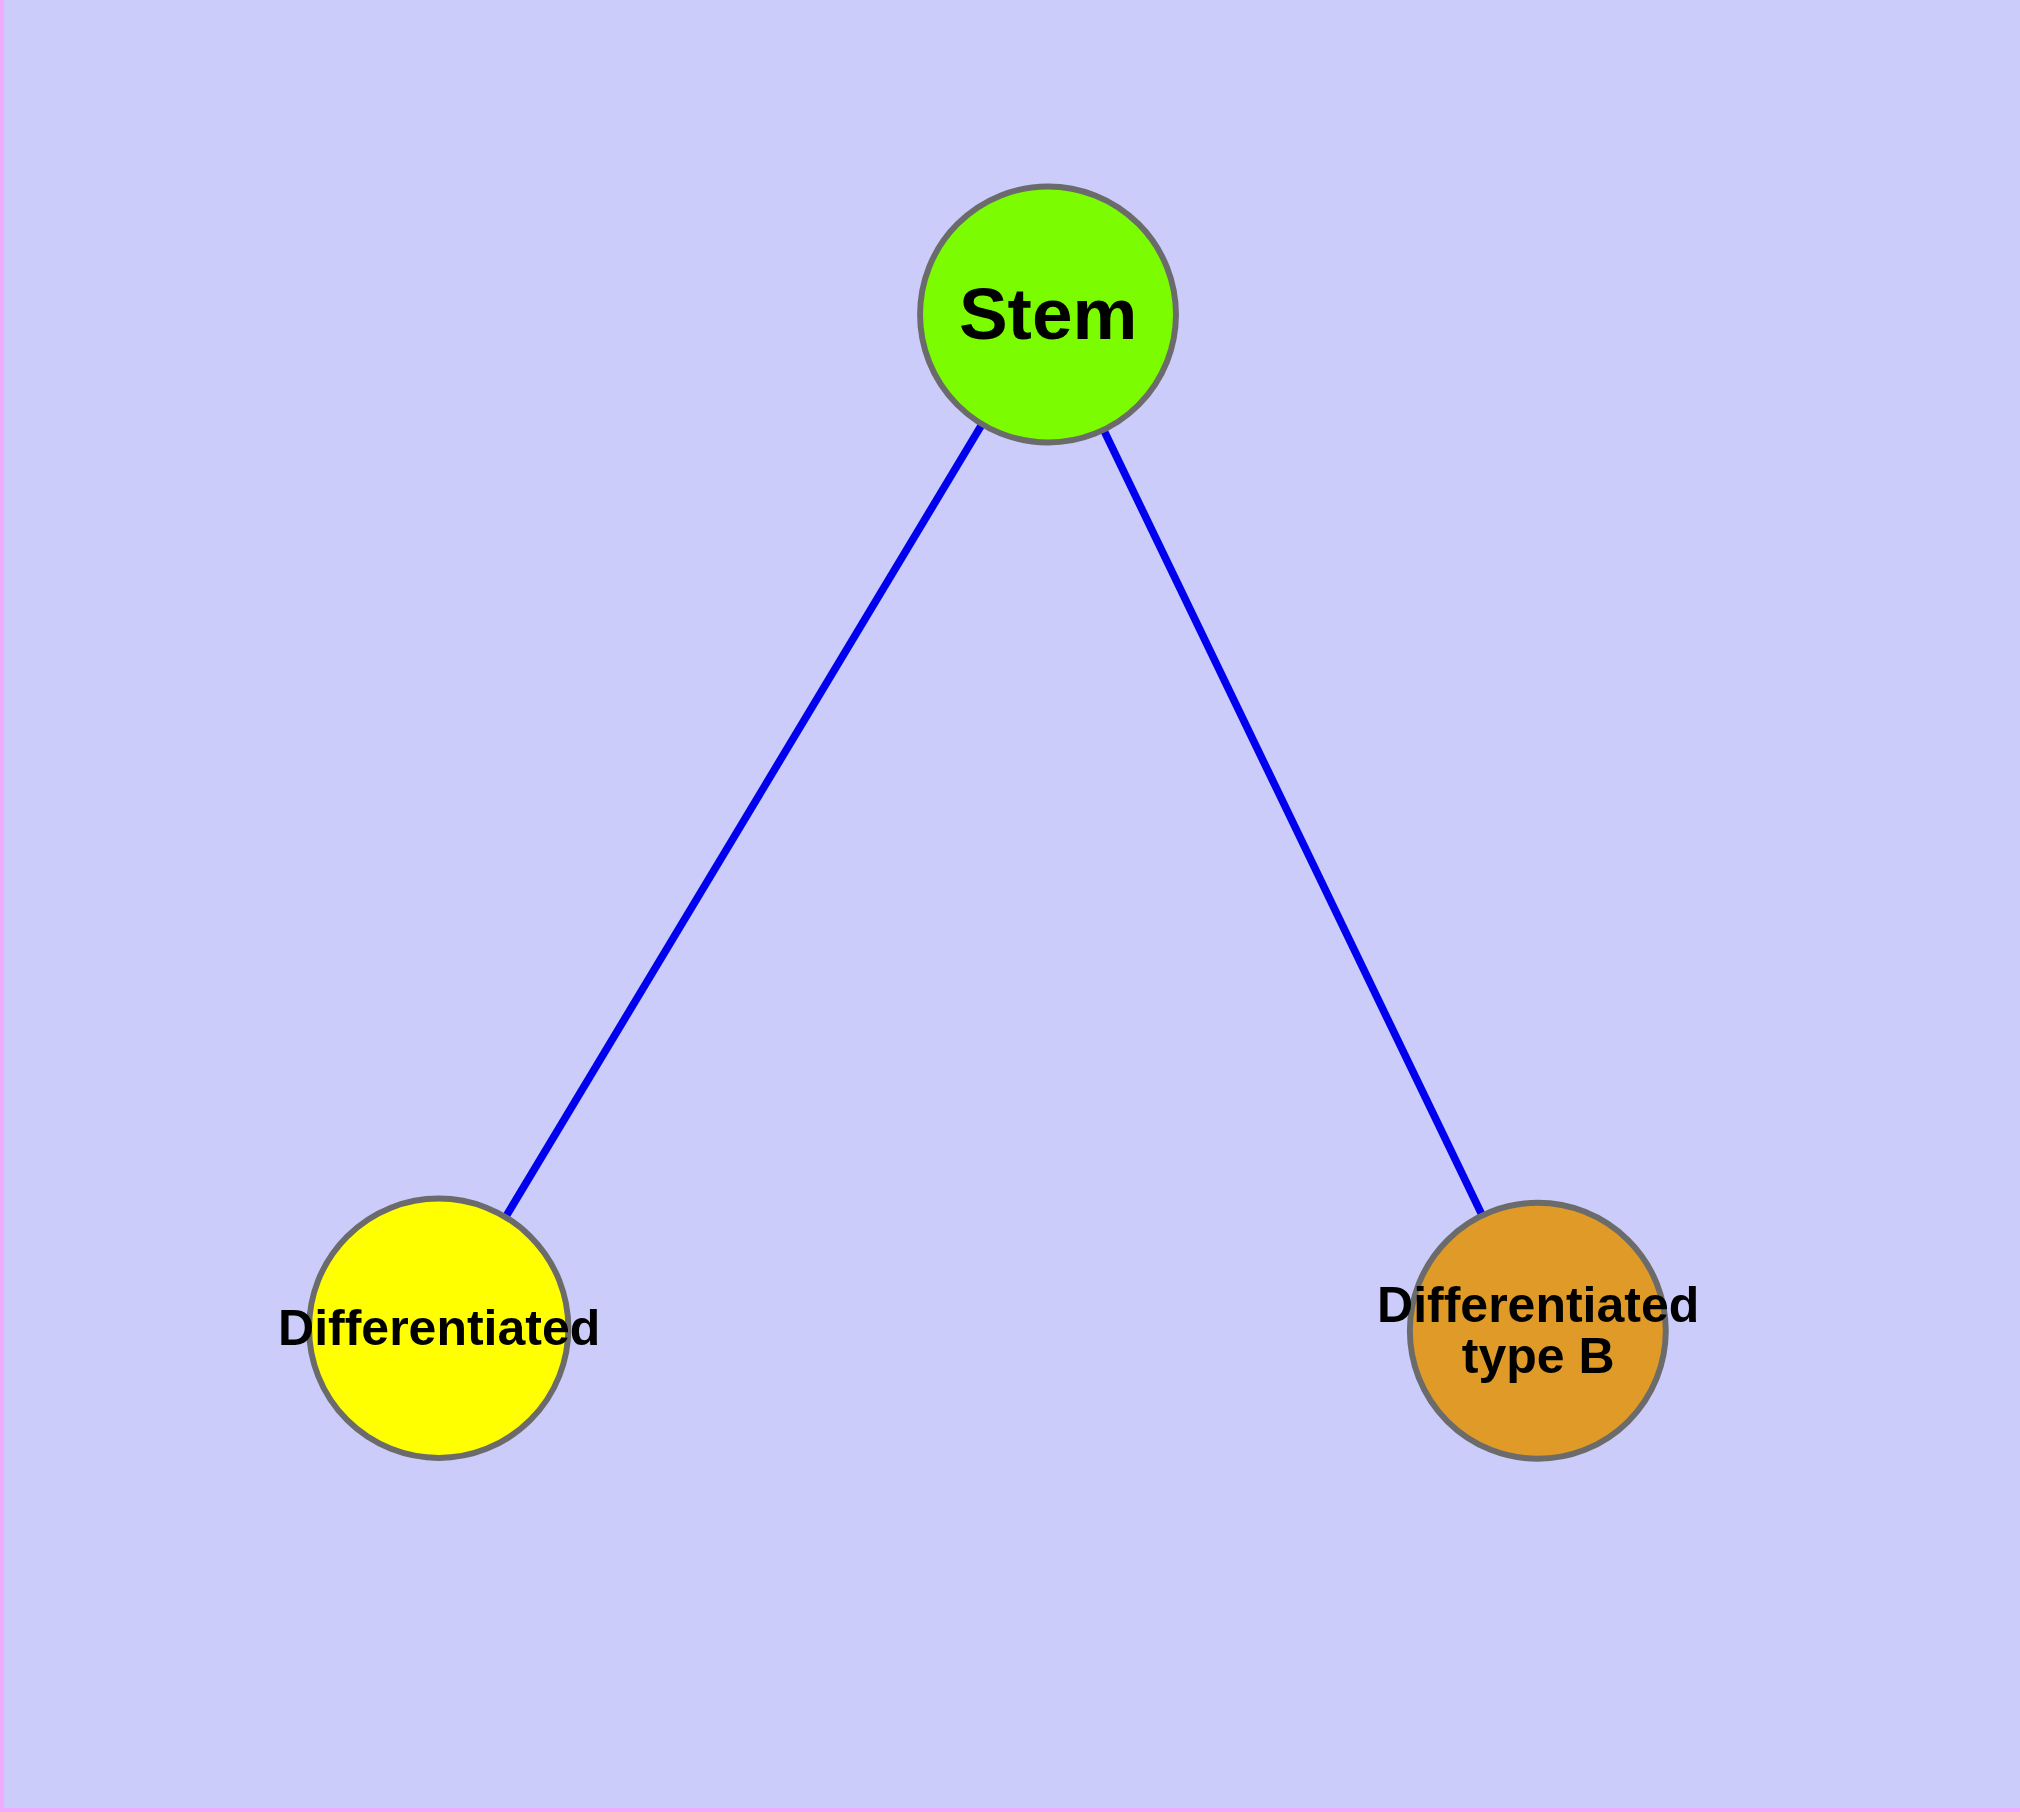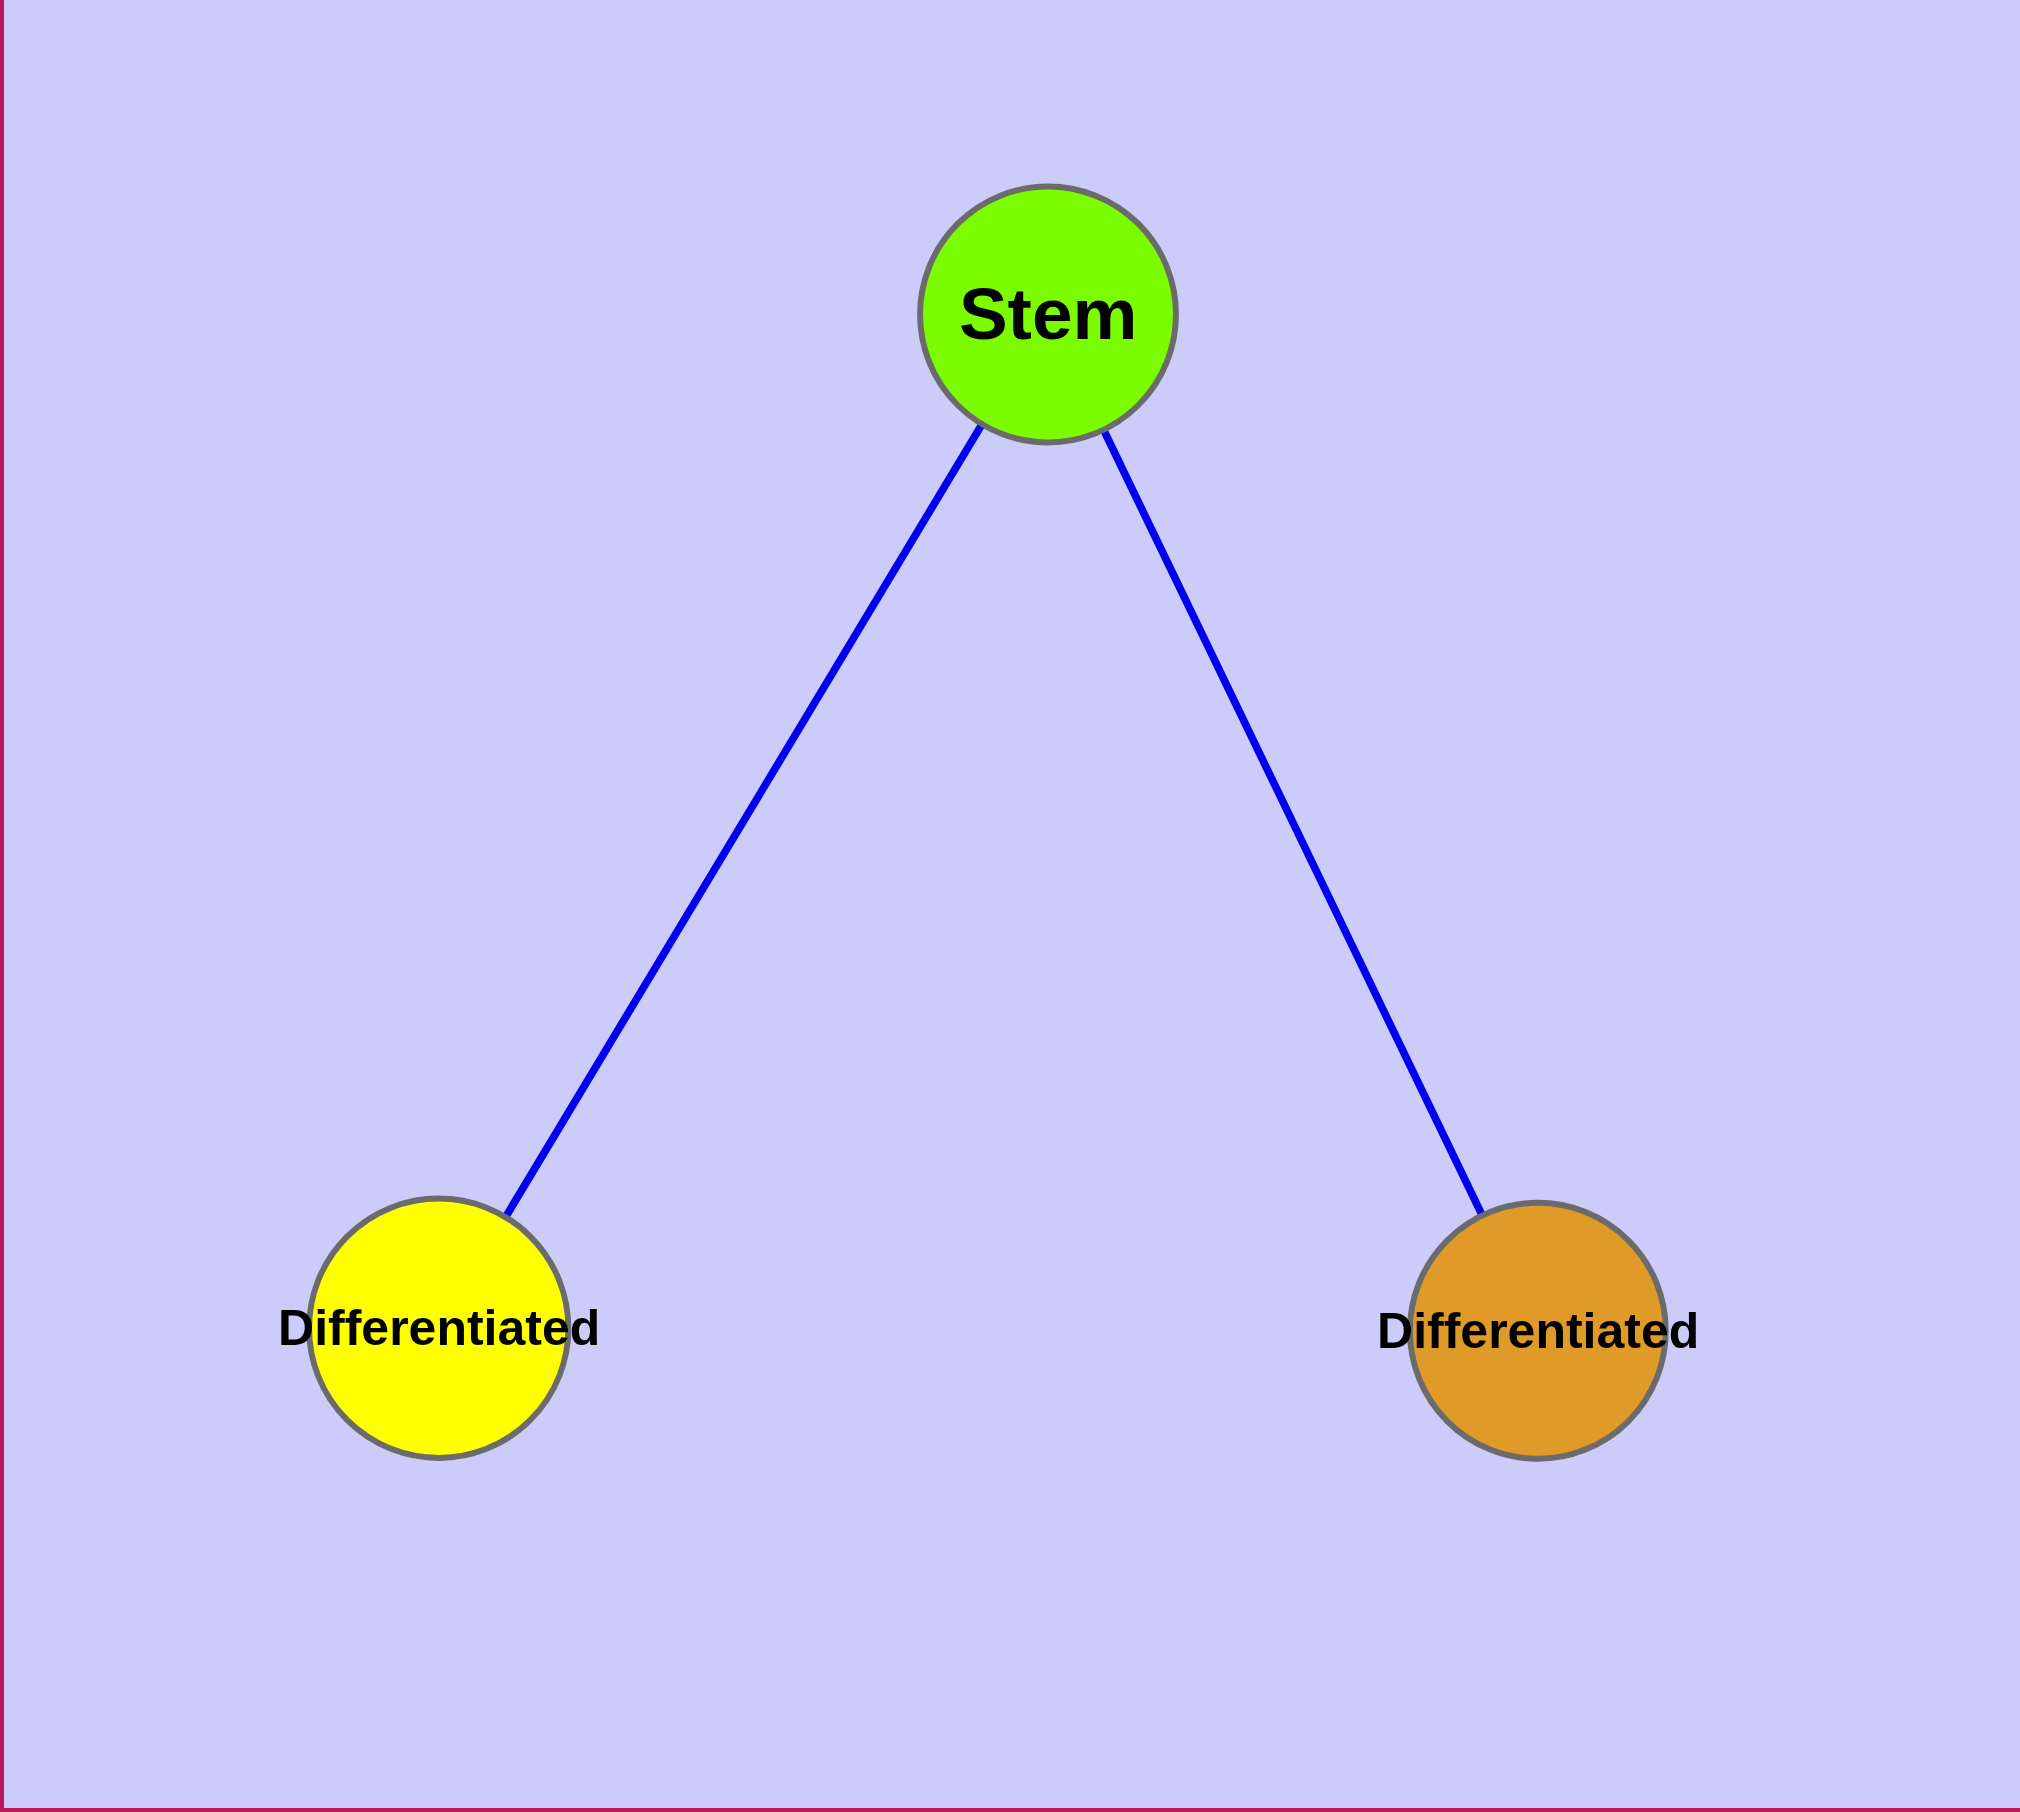--- a/index.html
+++ b/index.html
@@ -10,21 +10,21 @@
   body {
     width: 2021px;
     height: 1812px;
     overflow: hidden;
     font-family: "Liberation Sans", sans-serif;
   }
   #canvas {
     position: relative;
     width: 2021px;
     height: 1812px;
-    background: #be185d;
+    background: #f0abfc;
     overflow: hidden;
   }
   #plot-area {
     position: absolute;
     left: 4.2px;
     top: 0px;
     width: 2016px;
     height: 1808px;
     background: #ccccfa;
     overflow: hidden;
@@ -71,18 +71,19 @@
 
     <div id="label-layer">
         <div class="node-label label-stem" style="left: 1044px; top: 314px; color: rgb(0, 0, 0);">
           <div>Stem</div>
         </div>
         <div class="node-label label-multi" style="left: 435px; top: 1328px; color: rgb(0, 0, 0);">
           <div>Differentiated</div>
         </div>
         <div class="node-label label-multi" style="left: 1534px; top: 1331px; color: rgb(0, 0, 0);">
           <div>Differentiated</div>
+          <div>type B</div>
         </div>
       </div>
 
   </div>
 </div>
 
 
 </body></html>

